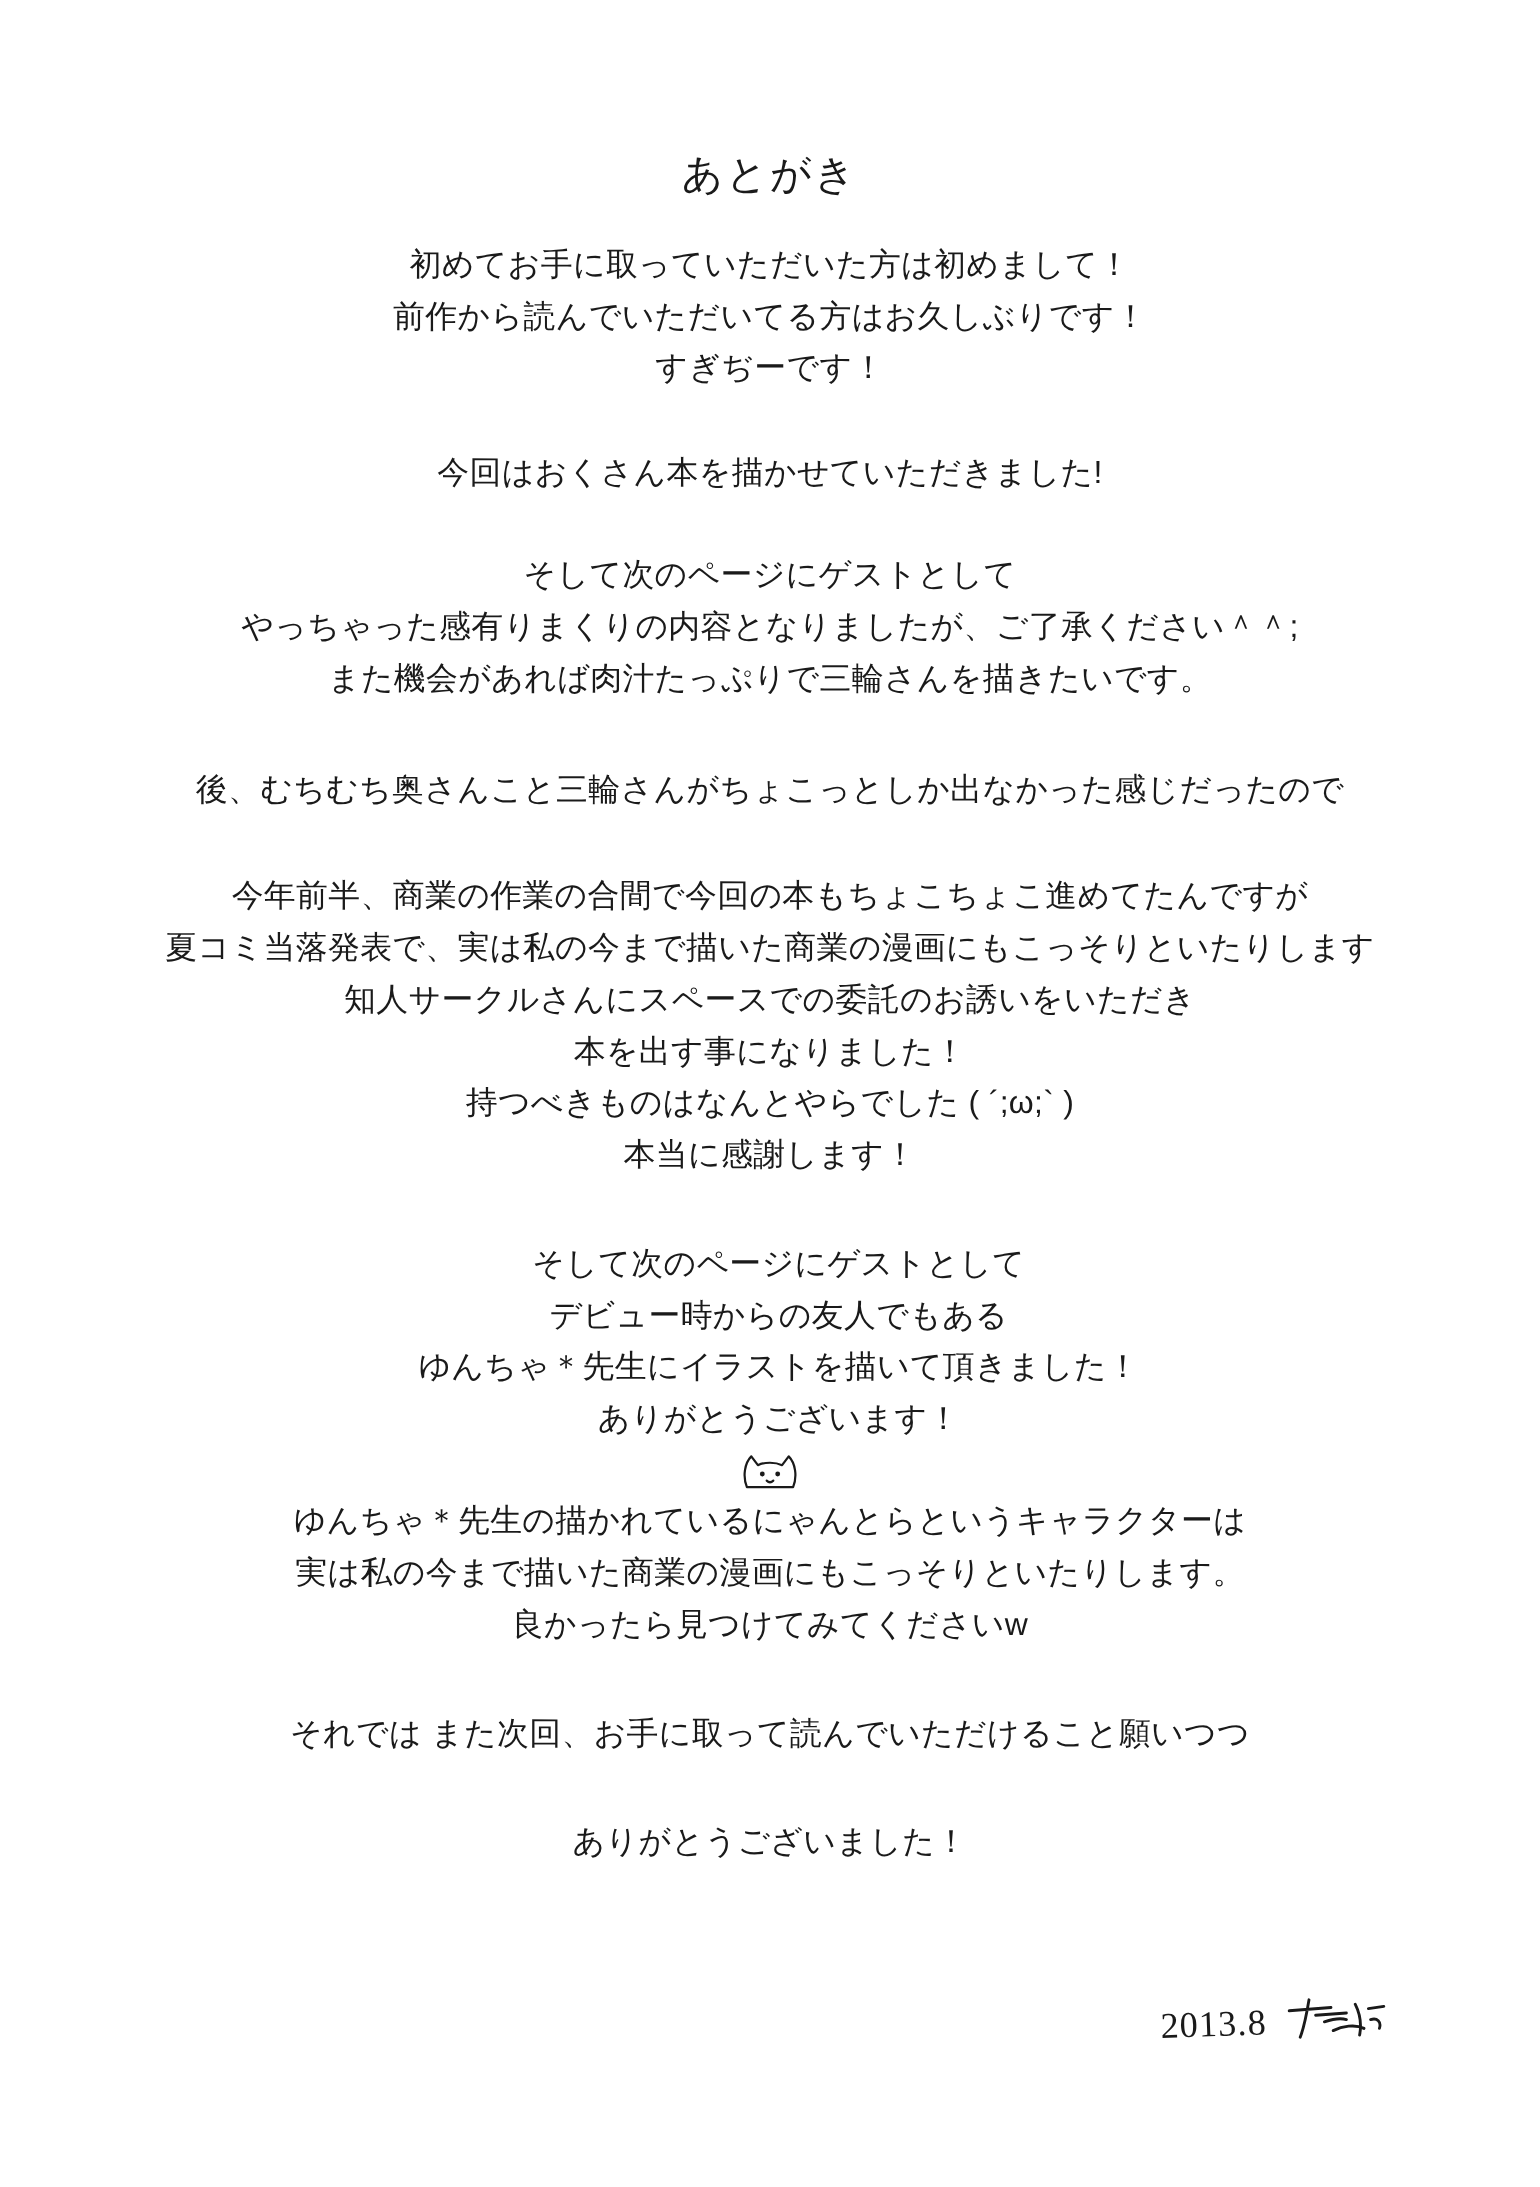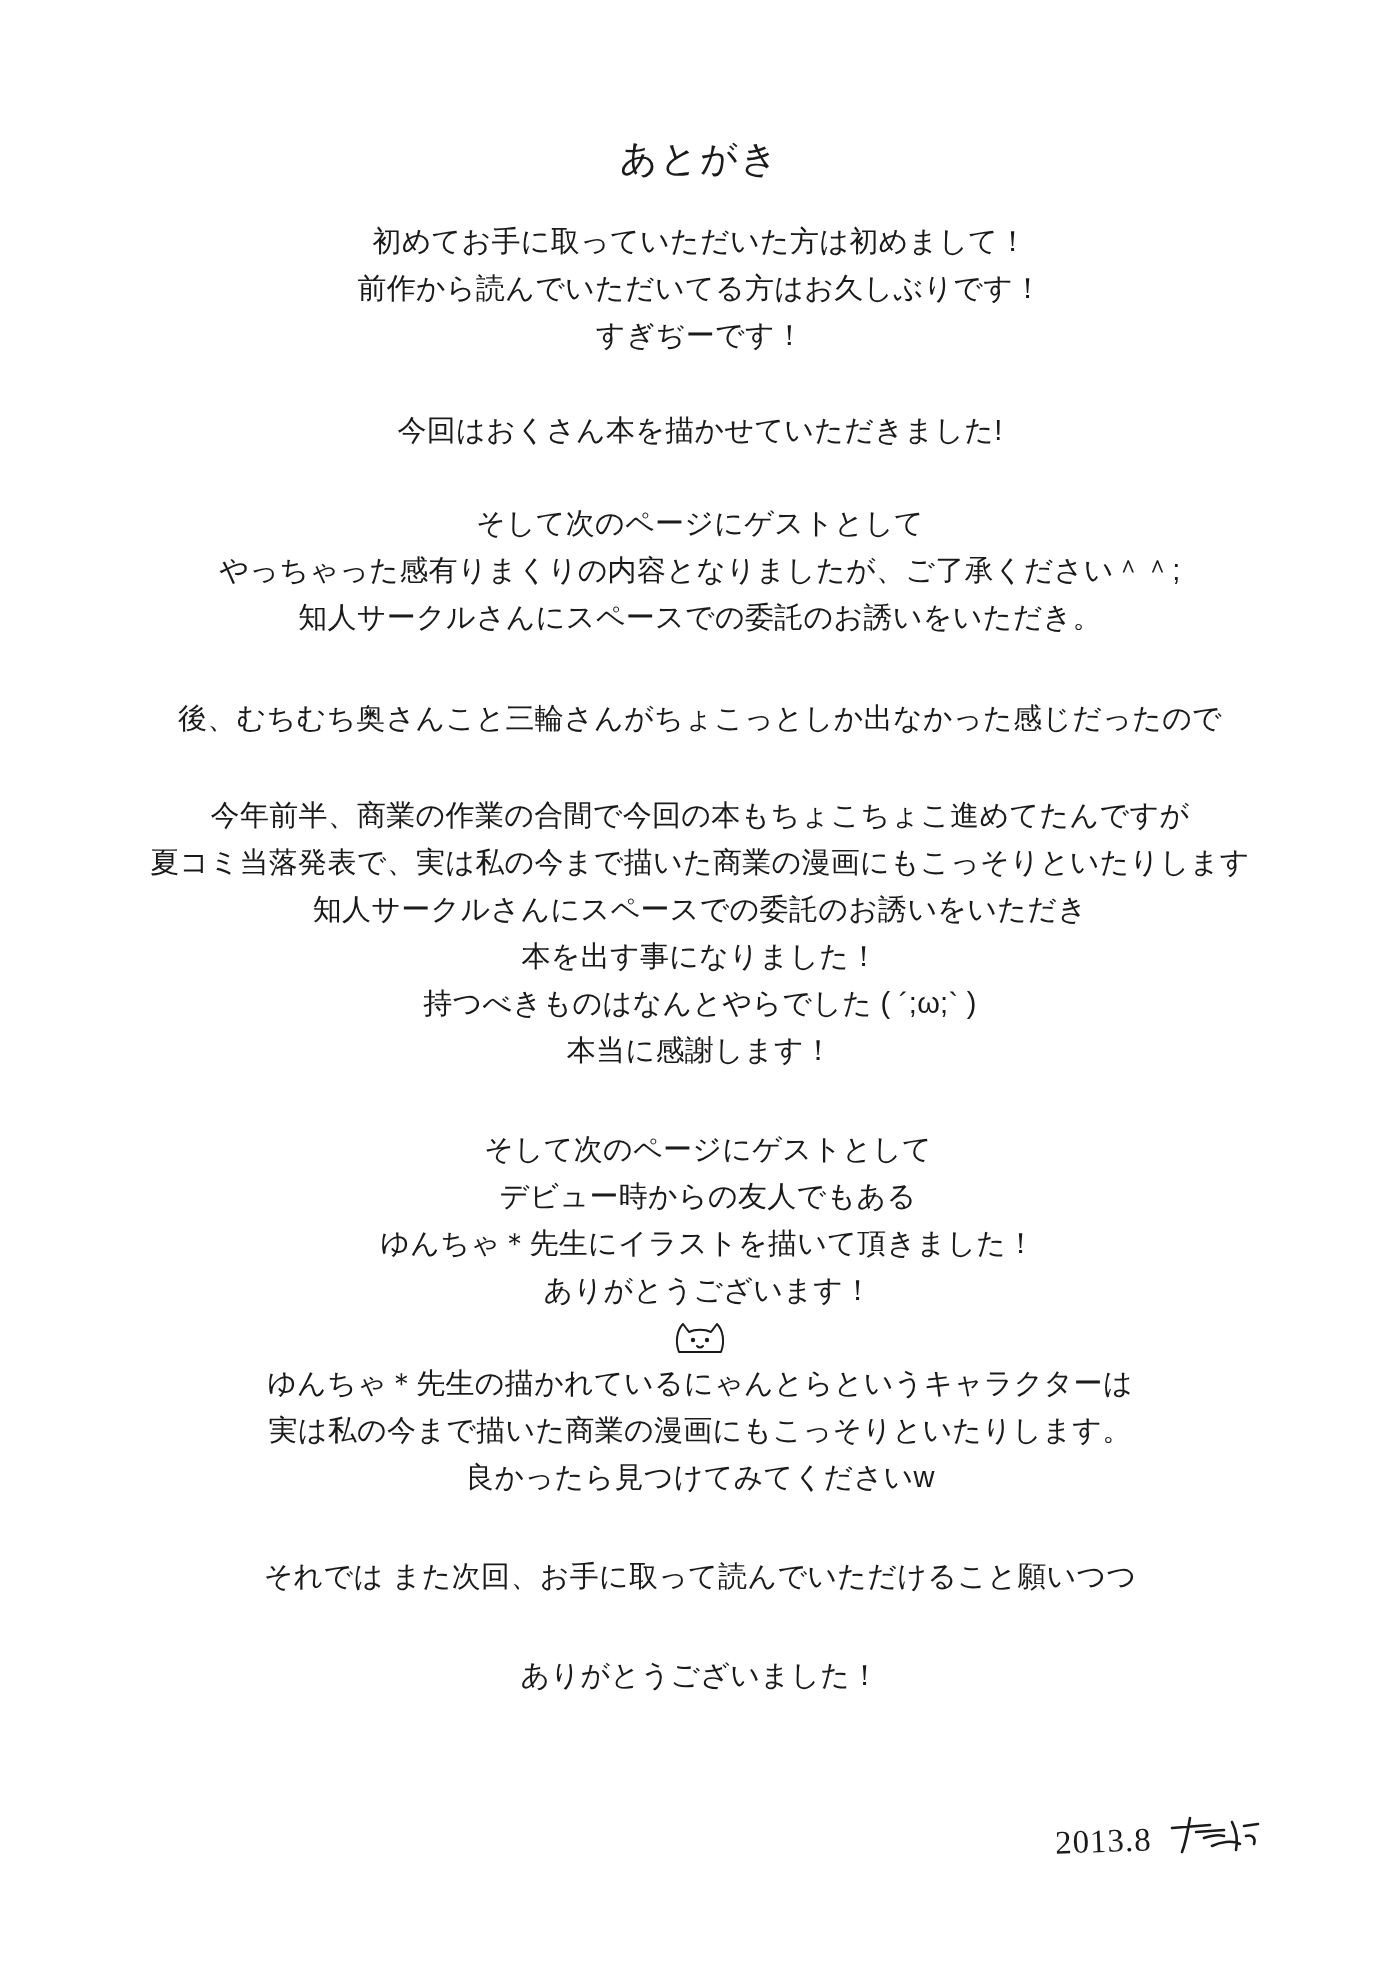--- a/index.html
+++ b/index.html
@@ -100,21 +100,21 @@
       <div class="line">すぎぢーです！</div>
     </div>
 
     <div class="block block-2">
       <div class="line">今回はおくさん本を描かせていただきました!</div>
     </div>
 
     <div class="block block-3">
       <div class="line">そして次のページにゲストとして</div>
       <div class="line">やっちゃった感有りまくりの内容となりましたが、ご了承ください＾＾;</div>
-      <div class="line">知人サークルさんにスペースでの委託のお誘いをいただき。</div>
+      <div class="line">また機会があれば肉汁たっぷりで三輪さんを描きたいです。</div>
     </div>
 
     <div class="block block-4">
       <div class="line">後、むちむち奥さんこと三輪さんがちょこっとしか出なかった感じだったので</div>
     </div>
 
     <div class="block block-5">
       <div class="line">今年前半、商業の作業の合間で今回の本もちょこちょこ進めてたんですが</div>
       <div class="line">夏コミ当落発表で、実は私の今まで描いた商業の漫画にもこっそりといたりします</div>
       <div class="line">知人サークルさんにスペースでの委託のお誘いをいただき</div>

